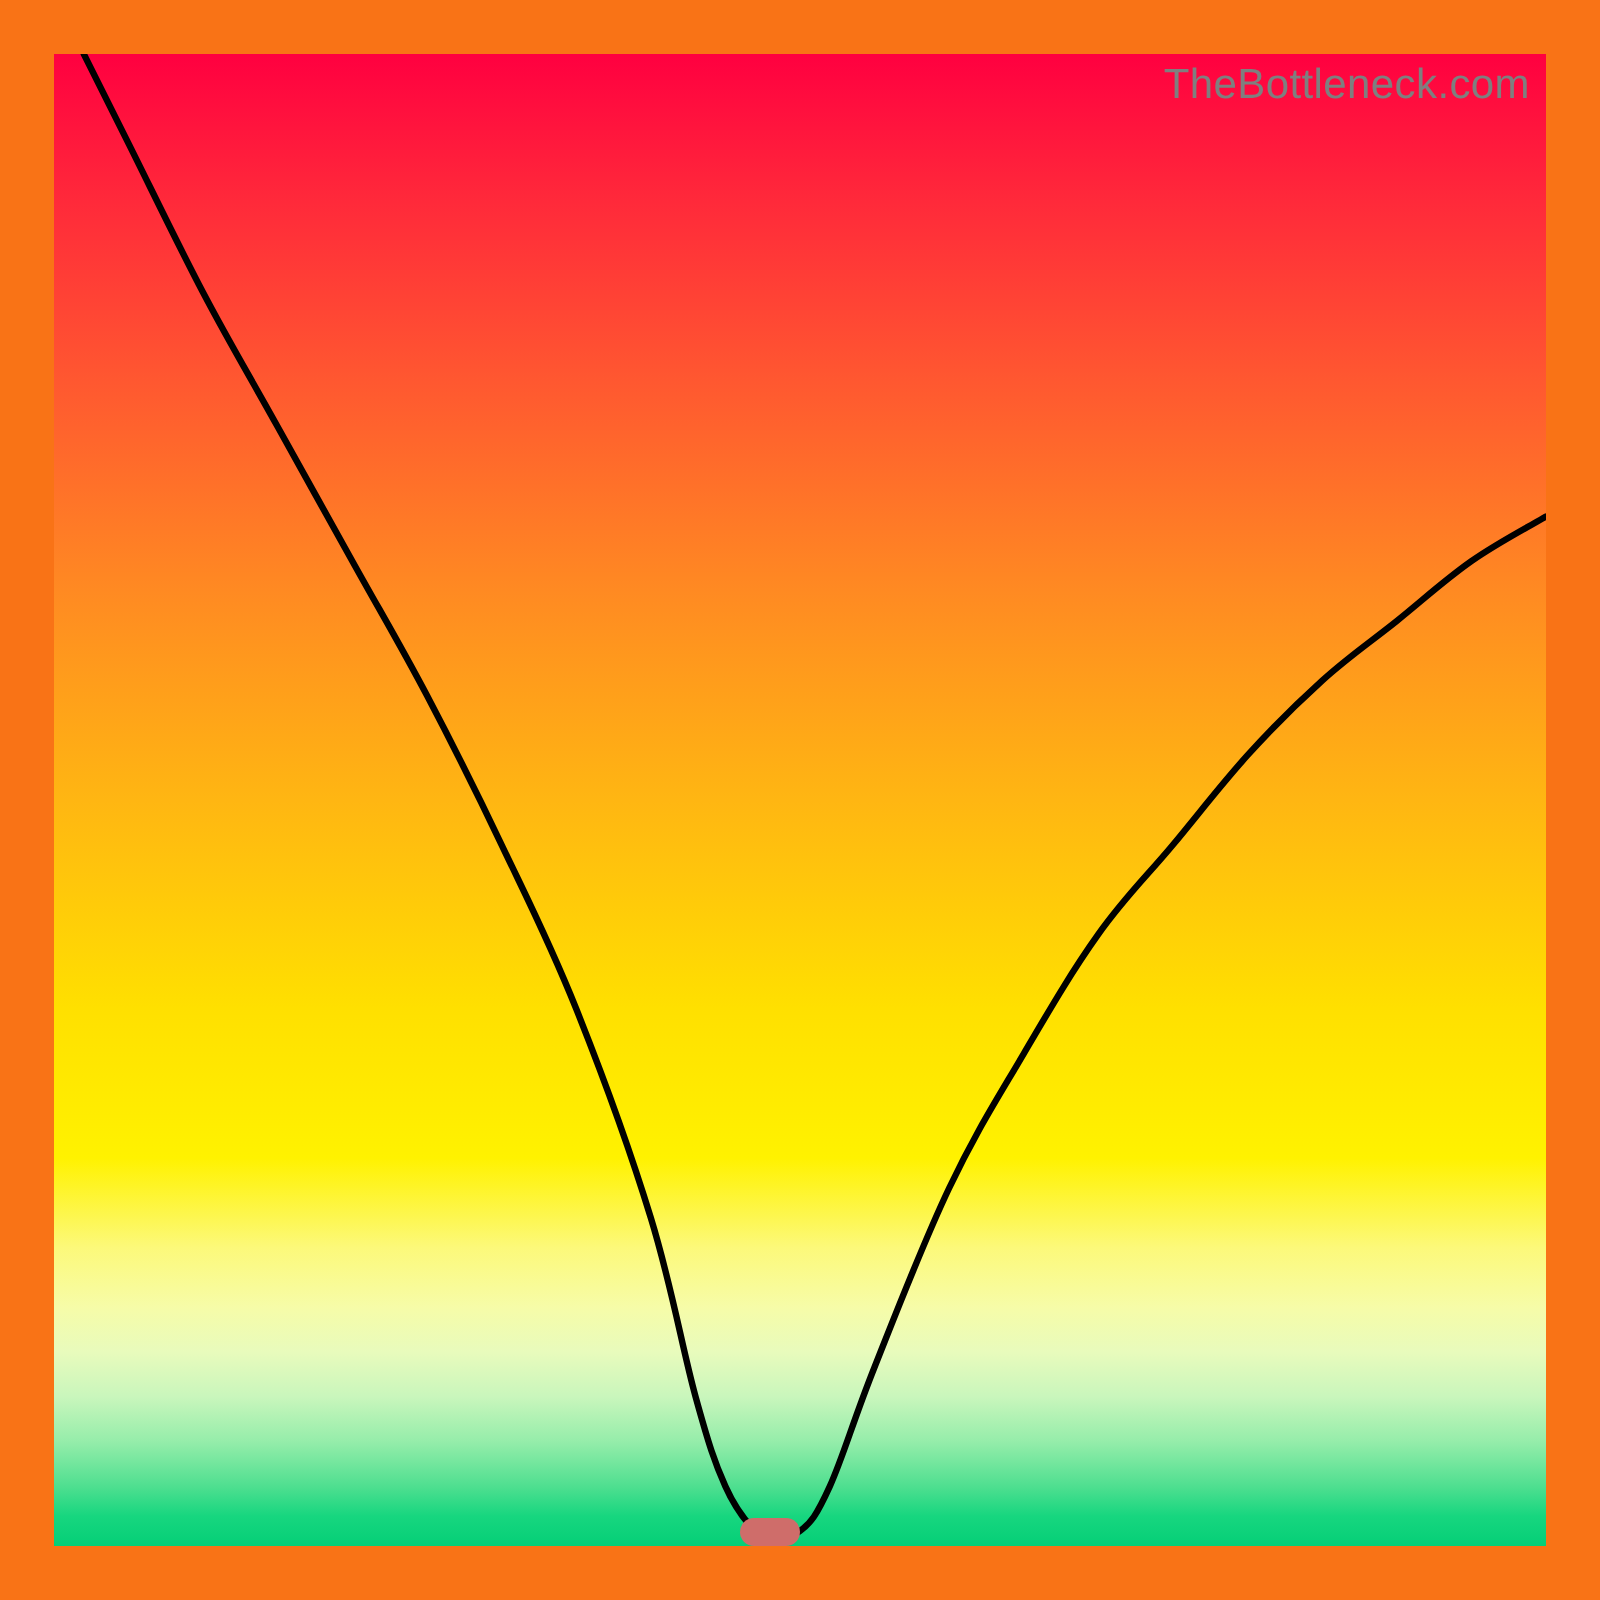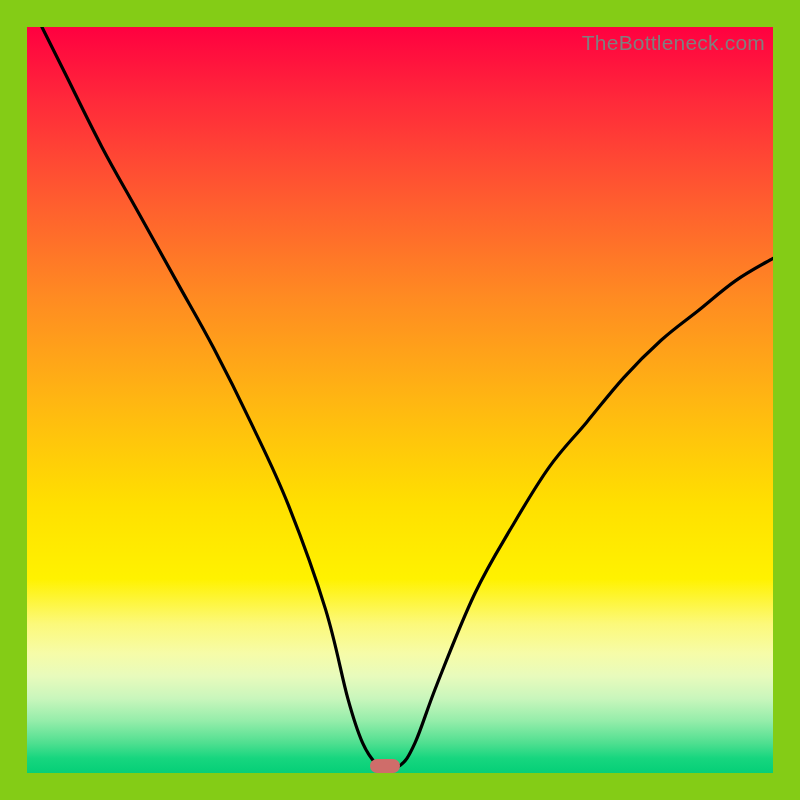--- a/index.html
+++ b/index.html
@@ -8,21 +8,21 @@
     width: 800px;
     height: 800px;
     background: #000;
     overflow: hidden;
     font-family: Arial, Helvetica, sans-serif;
   }
   .frame {
     position: relative;
     width: 800px;
     height: 800px;
-    background: #84cc16;
+    background: #f97316;
   }
   .plot-area {
     position: absolute;
     left: 27px;
     top: 27px;
     width: 746px;
     height: 746px;
     background: linear-gradient(to bottom,
       #ff0040 0%,
       #ff2a3a 10%,

